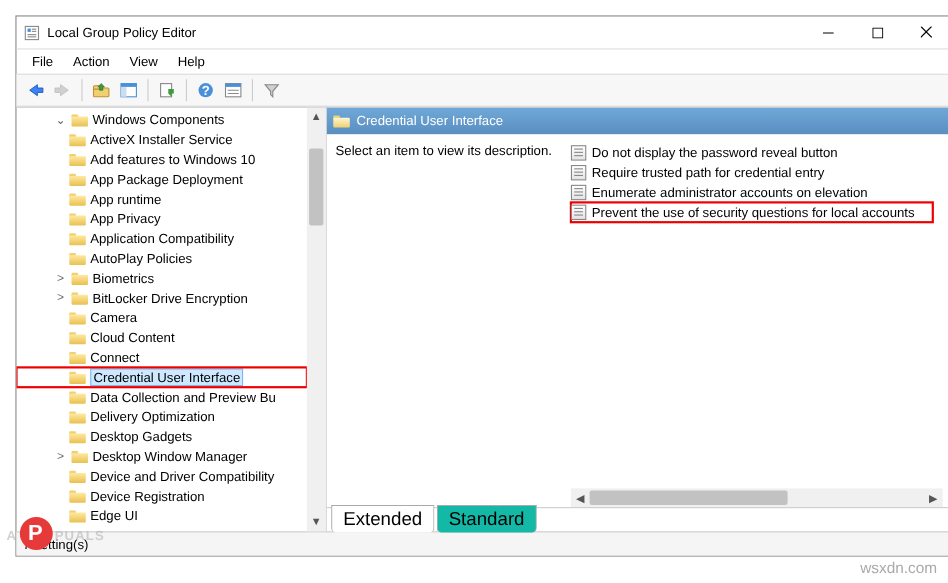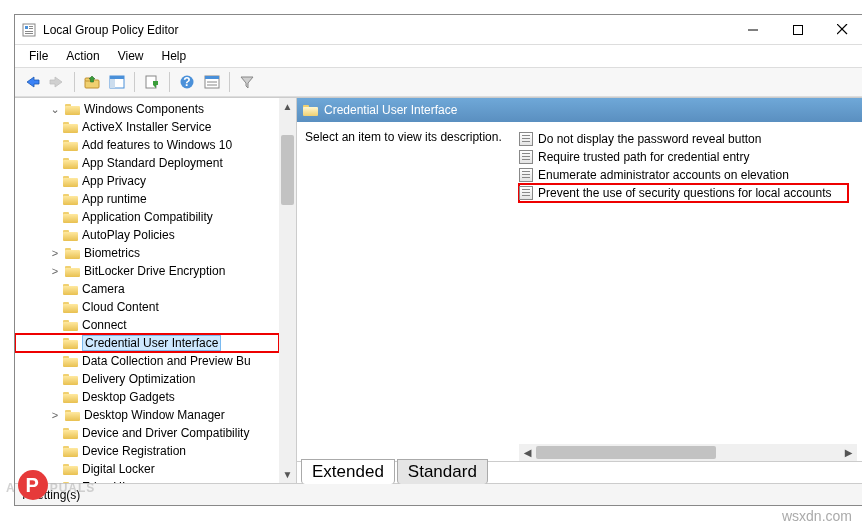--- a/index.html
+++ b/index.html
@@ -42,21 +42,21 @@
 .setting-row.highlighted { outline: 2px solid #e00; outline-offset: -1px; padding-right: 16px; width: fit-content; }
 .policy-icon { width: 14px; height: 14px; border: 1px solid #888; background: linear-gradient(#fff, #e4e4e4); position: relative; }
 .policy-icon::before { content: ""; position: absolute; left: 2px; top: 2px; right: 2px; height: 1px; background: #888; box-shadow: 0 3px 0 #888, 0 6px 0 #888; }
 .hscroll-row { height: 17px; display: flex; background: #f0f0f0; margin: 0 8px 0 222px; }
 .hscroll-row .arrow { width: 17px; display: flex; align-items: center; justify-content: center; color: #555; font-size: 10px; }
 .hscroll-row .track { flex: 1; position: relative; }
 .hscroll-row .thumb { position: absolute; top: 2px; bottom: 2px; left: 0; width: 180px; background: #c2c2c2; border-radius: 2px; }
 .tabs-row { height: 22px; display: flex; align-items: flex-end; padding-left: 4px; border-top: 1px solid #ccc; background: #fff; }
 .tab { padding: 2px 10px; border: 1px solid #aaa; border-bottom: none; border-radius: 0 0 4px 4px; margin-right: 2px; position: relative; top: 1px; background: #fff; font-size: 17px; }
 .tab.active { background: #fff; z-index: 2; }
-.tab.inactive { background: #e5e5e5; }
+.tab.inactive { background: #14b8a6; }
 .statusbar { height: 22px; border-top: 1px solid #ccc; display: flex; align-items: center; padding-left: 6px; background: #f5f5f5; }
 .watermark { position: absolute; left: 6px; bottom: 30px; font-size: 26px; font-weight: 700; color: rgba(180,180,180,0.6); letter-spacing: 1px; font-family: Arial, sans-serif; pointer-events: none; }
 .watermark .red-a { display: inline-flex; align-items: center; justify-content: center; width: 30px; height: 30px; border-radius: 50%; background: #e63a3a; color: #fff; font-size: 20px; margin: 0 2px; }
 .wsx { position: absolute; right: 10px; bottom: 6px; color: #aaa; font-size: 14px; }
 svg { display: block; }
 </style>
 </head>
 <body>
 
 <div class="window">
@@ -169,29 +169,29 @@
             <div class="tree-item">
               <span class="folder-icon"></span>
               <span class="label">ActiveX Installer Service</span>
             </div>
             <div class="tree-item">
               <span class="folder-icon"></span>
               <span class="label">Add features to Windows 10</span>
             </div>
             <div class="tree-item">
               <span class="folder-icon"></span>
-              <span class="label">App Standard Deployment</span>
+              <span class="label">App Package Deployment</span>
+            </div>
+            <div class="tree-item">
+              <span class="folder-icon"></span>
+              <span class="label">App runtime</span>
             </div>
             <div class="tree-item">
               <span class="folder-icon"></span>
               <span class="label">App Privacy</span>
-            </div>
-            <div class="tree-item">
-              <span class="folder-icon"></span>
-              <span class="label">App runtime</span>
             </div>
             <div class="tree-item">
               <span class="folder-icon"></span>
               <span class="label">Application Compatibility</span>
             </div>
             <div class="tree-item">
               <span class="folder-icon"></span>
               <span class="label">AutoPlay Policies</span>
             </div>
             <div class="tree-item has-expand">
@@ -237,24 +237,20 @@
               <span class="folder-icon"></span>
               <span class="label">Desktop Window Manager</span>
             </div>
             <div class="tree-item">
               <span class="folder-icon"></span>
               <span class="label">Device and Driver Compatibility</span>
             </div>
             <div class="tree-item">
               <span class="folder-icon"></span>
               <span class="label">Device Registration</span>
-            </div>
-            <div class="tree-item">
-              <span class="folder-icon"></span>
-              <span class="label">Digital Locker</span>
             </div>
             <div class="tree-item">
               <span class="folder-icon"></span>
               <span class="label">Edge UI</span>
             </div>
           </div>
       </div>
       <div class="vscroll">
         <div class="arrow">▲</div>
         <div class="track">

